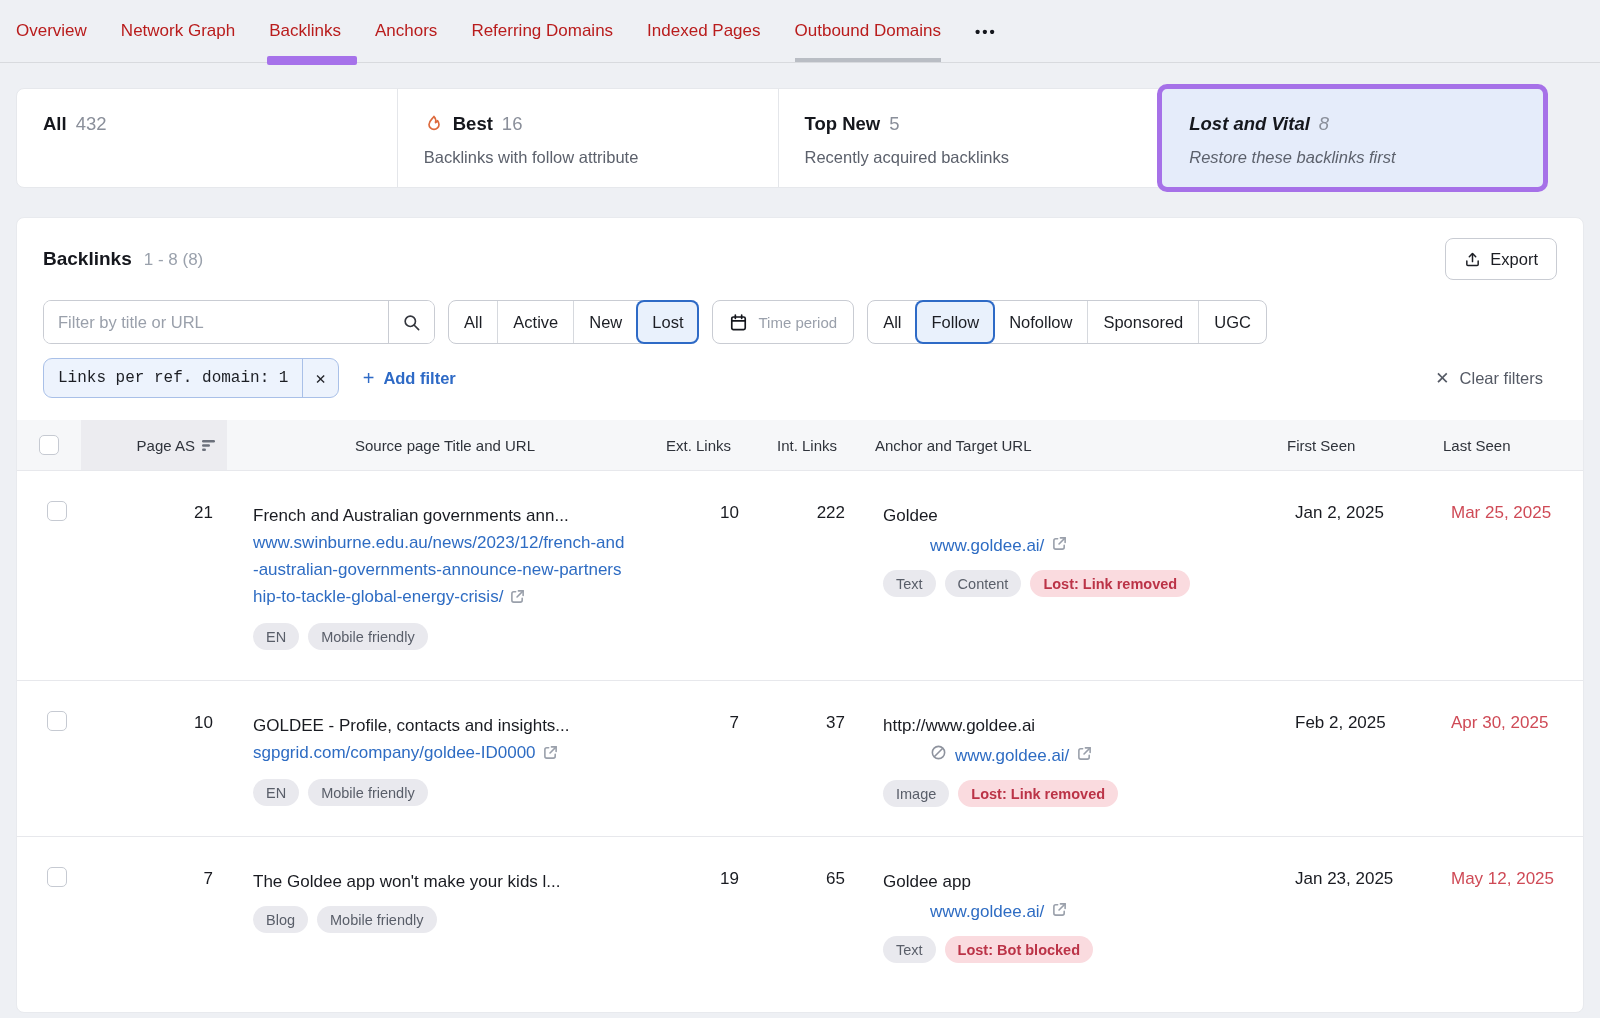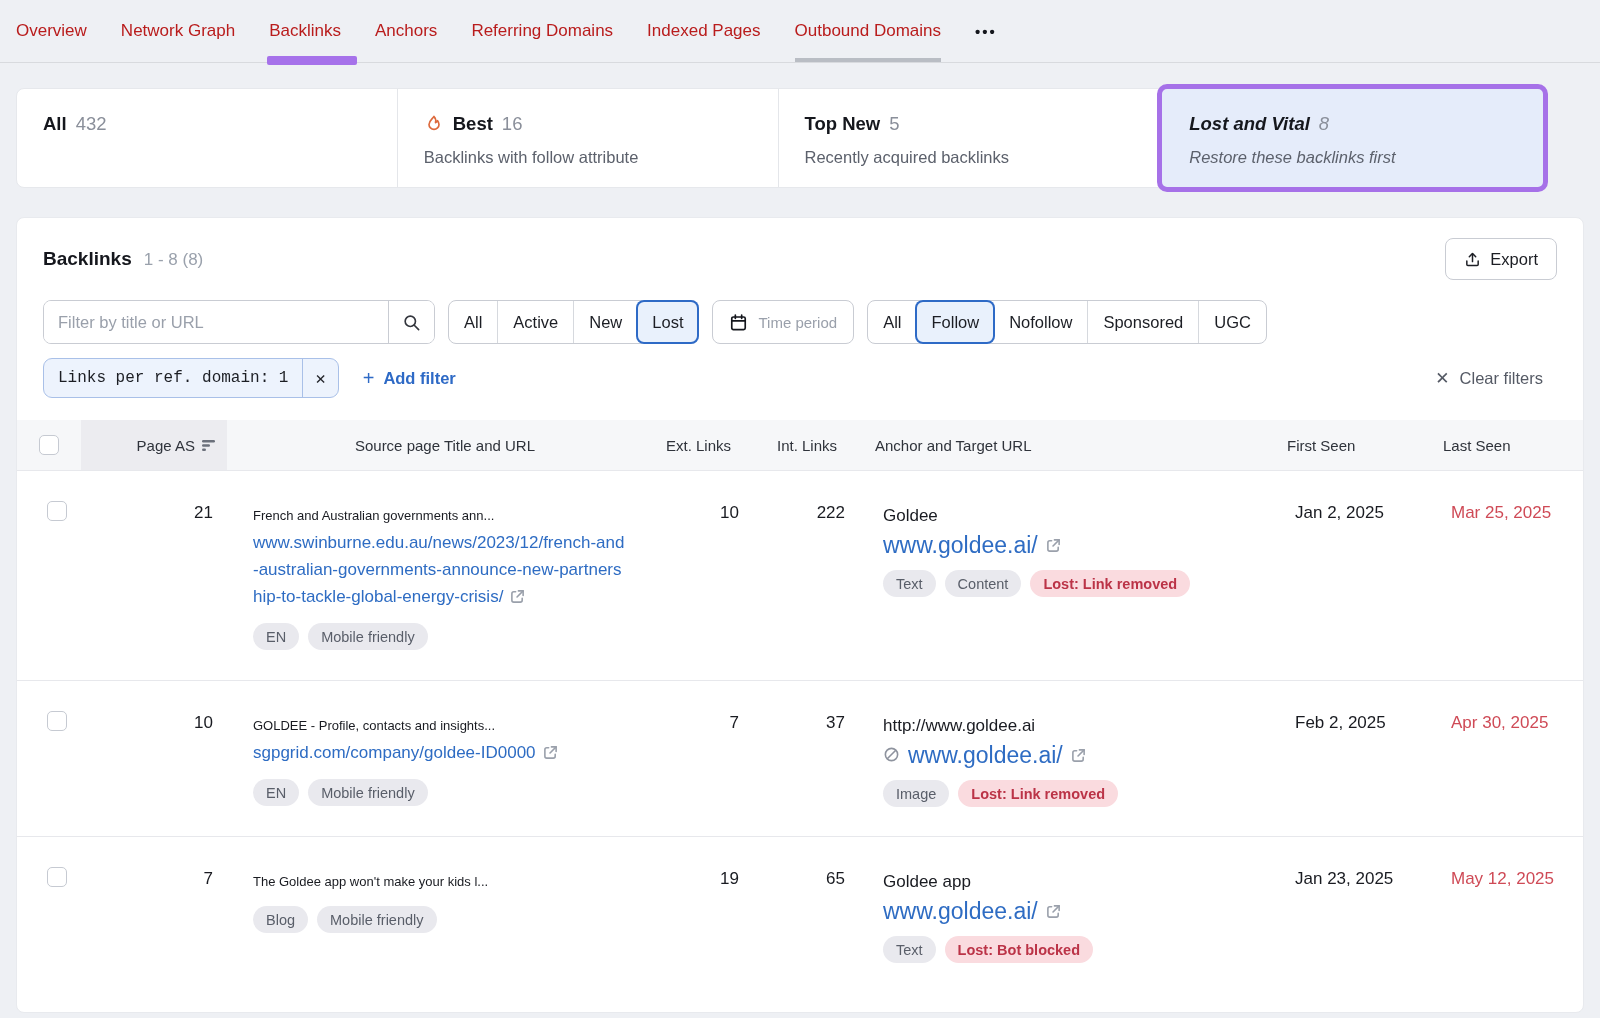--- a/index.html
+++ b/index.html
@@ -146,30 +146,30 @@
 
   .tbody-row { border-top:1px solid #e7e8ec; padding:8px; }
   .tbody-row > div { padding-top:24px; }
   .td-check { padding-top:22px !important; }
   .checkbox {
     width:20px; height:20px; border:1px solid #c6cad2; border-radius:5px;
     background:#fff; cursor:pointer;
   }
   .td-pageas { text-align:right; padding-right:22px; font-size:17px; color:#191b21; }
   .td-source { padding-left:18px; padding-right:28px; padding-bottom:22px; }
-  .td-title { font-size:13px; color:#191b21; line-height:26px; }
+  .td-title { font-size:17px; color:#191b21; line-height:26px; }
   .td-url {
     font-size:17px; line-height:27px; color:#2e6cc3; word-break:break-all; cursor:pointer;
   }
   .td-num { text-align:right; font-size:17px; }
   .td-ext { padding-right:10px; } .td-int { padding-right:16px; }
   .td-anchor { padding-left:22px; padding-right:20px; }
   .td-anchor-text { font-size:17px; color:#191b21; line-height:26px; }
-  .td-target { margin-top:3px; font-size:23px; color:#2e6cc3; line-height:27px; cursor:pointer;
-               display:flex; align-items:center; gap:8px; }
+  .td-target { margin-top:3px; font-size:17px; color:#2e6cc3; line-height:27px; cursor:pointer;
+               display:flex; align-items:center; gap:8px;margin-left:47px; }
   .td-date { padding-left:26px; font-size:17px; white-space:nowrap; }
   .td-date.lost { color:#cf4a56; }
 
   .badges { display:flex; gap:9px; margin-top:11px; flex-wrap:wrap; }
   .badge {
     display:inline-flex; align-items:center; height:27px; padding:0 13px;
     border-radius:14px; background:#e9e9ee; font-size:14.5px; color:#595e69; white-space:nowrap;
   }
   .badge.red { background:#fadbdf; color:#bb3347; font-weight:600; }
 

